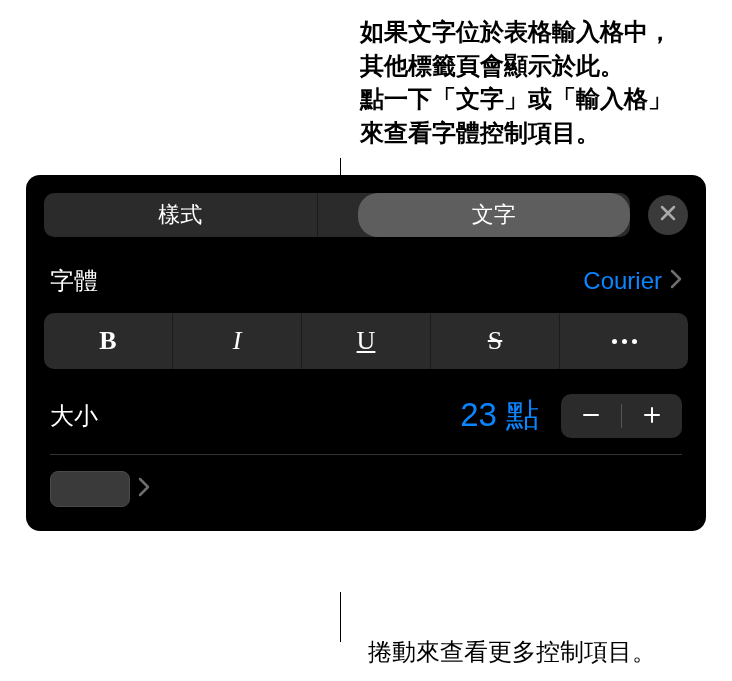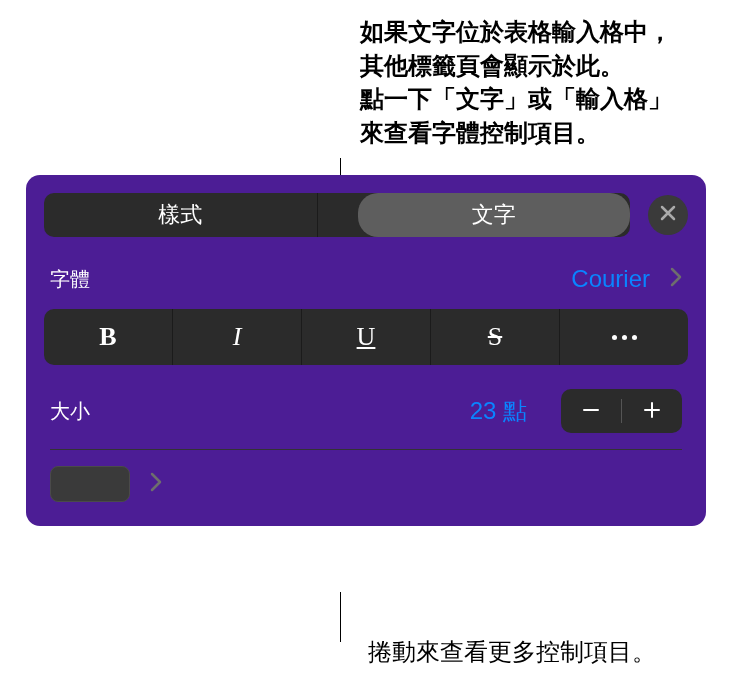--- a/index.html
+++ b/index.html
@@ -43,21 +43,21 @@
       left: 340px;
       top: 592px;
       width: 1px;
       height: 50px;
     }
     .panel {
       position: absolute;
       top: 175px;
       left: 26px;
       width: 680px;
-      background: #4c1d95;
+      background: #000000;
       border-radius: 14px;
       overflow: hidden;
       padding-bottom: 8px;
     }
     .tabbar {
       display: flex;
       align-items: center;
       padding: 18px 18px 12px 18px;
       gap: 0;
     }
@@ -102,27 +102,27 @@
       width: 18px;
       height: 18px;
     }
     .row {
       display: flex;
       align-items: center;
       justify-content: space-between;
       padding: 16px 24px;
     }
     .row-label {
-      font-size: 20px;
+      font-size: 24px;
       color: #fff;
     }
     .row-value {
       display: flex;
       align-items: center;
-      gap: 20px;
+      gap: 8px;
     }
     .font-value {
       font-size: 24px;
       color: #0a84ff;
     }
     .chevron {
       color: #6e6e6e;
     }
     .chevron svg {
       width: 12px;
@@ -166,21 +166,21 @@
       display: flex;
       gap: 5px;
     }
     .more-dots span {
       width: 5px;
       height: 5px;
       border-radius: 50%;
       background: #fff;
     }
     .size-value {
-      font-size: 24px;
+      font-size: 33px;
       color: #0a84ff;
     }
     .stepper {
       display: flex;
       background: #2b2b2b;
       border-radius: 10px;
       overflow: hidden;
       height: 44px;
       margin-left: 14px;
     }

